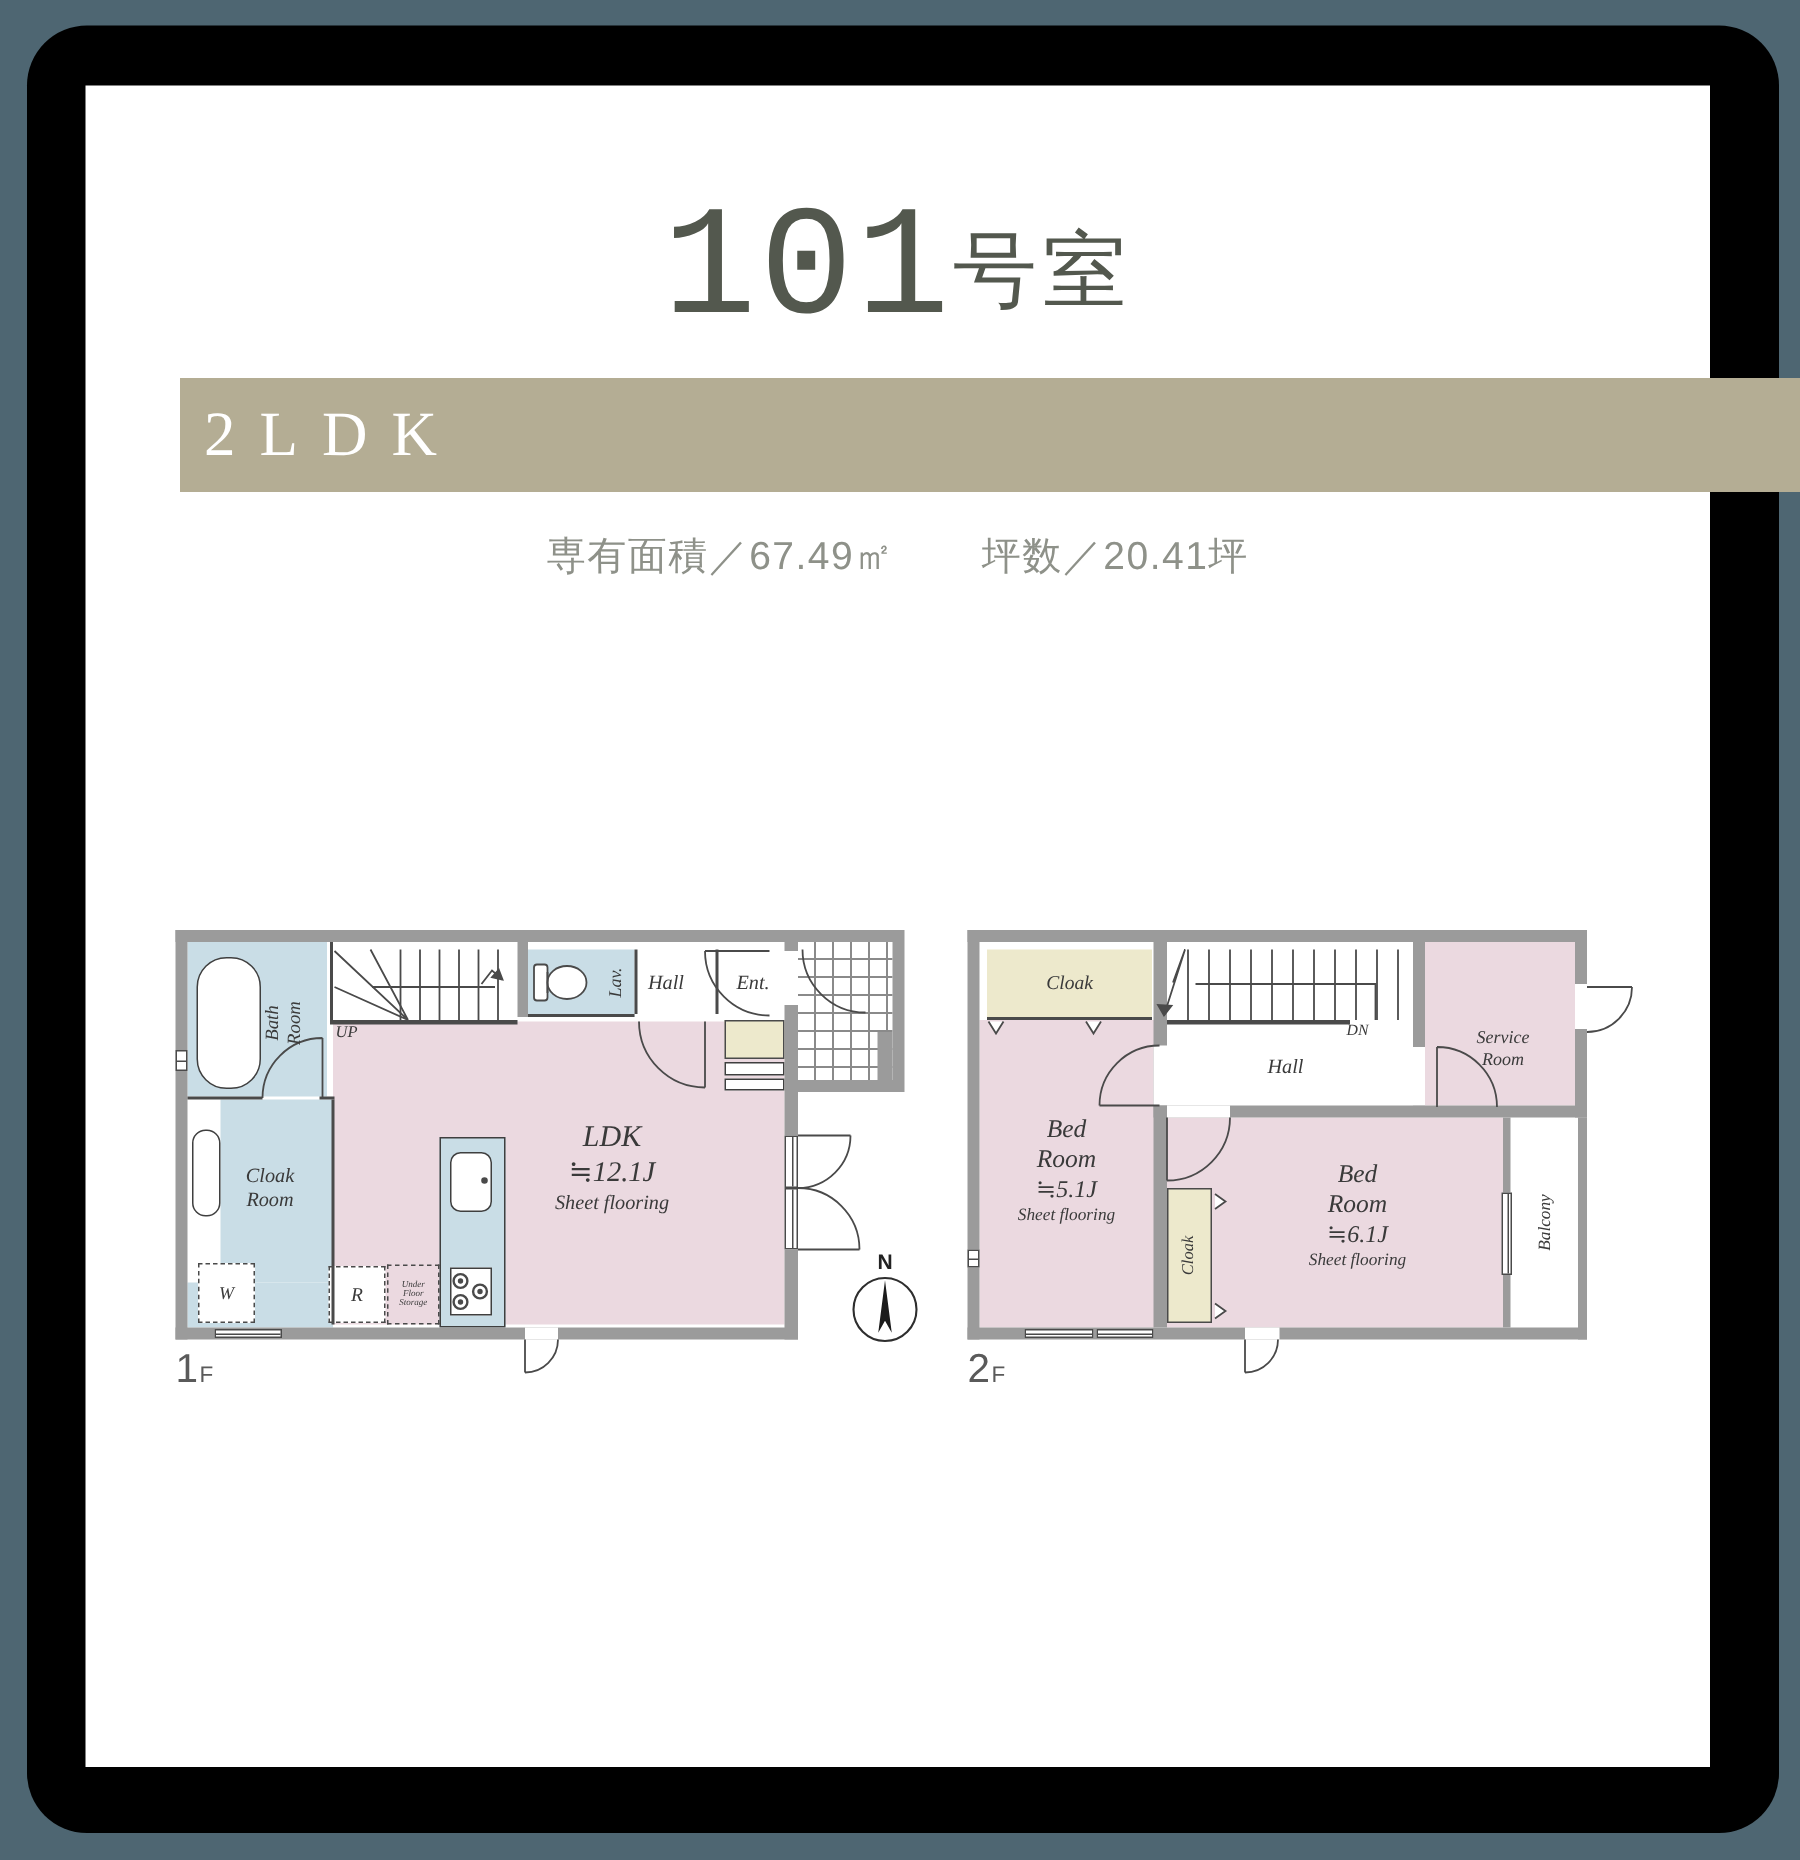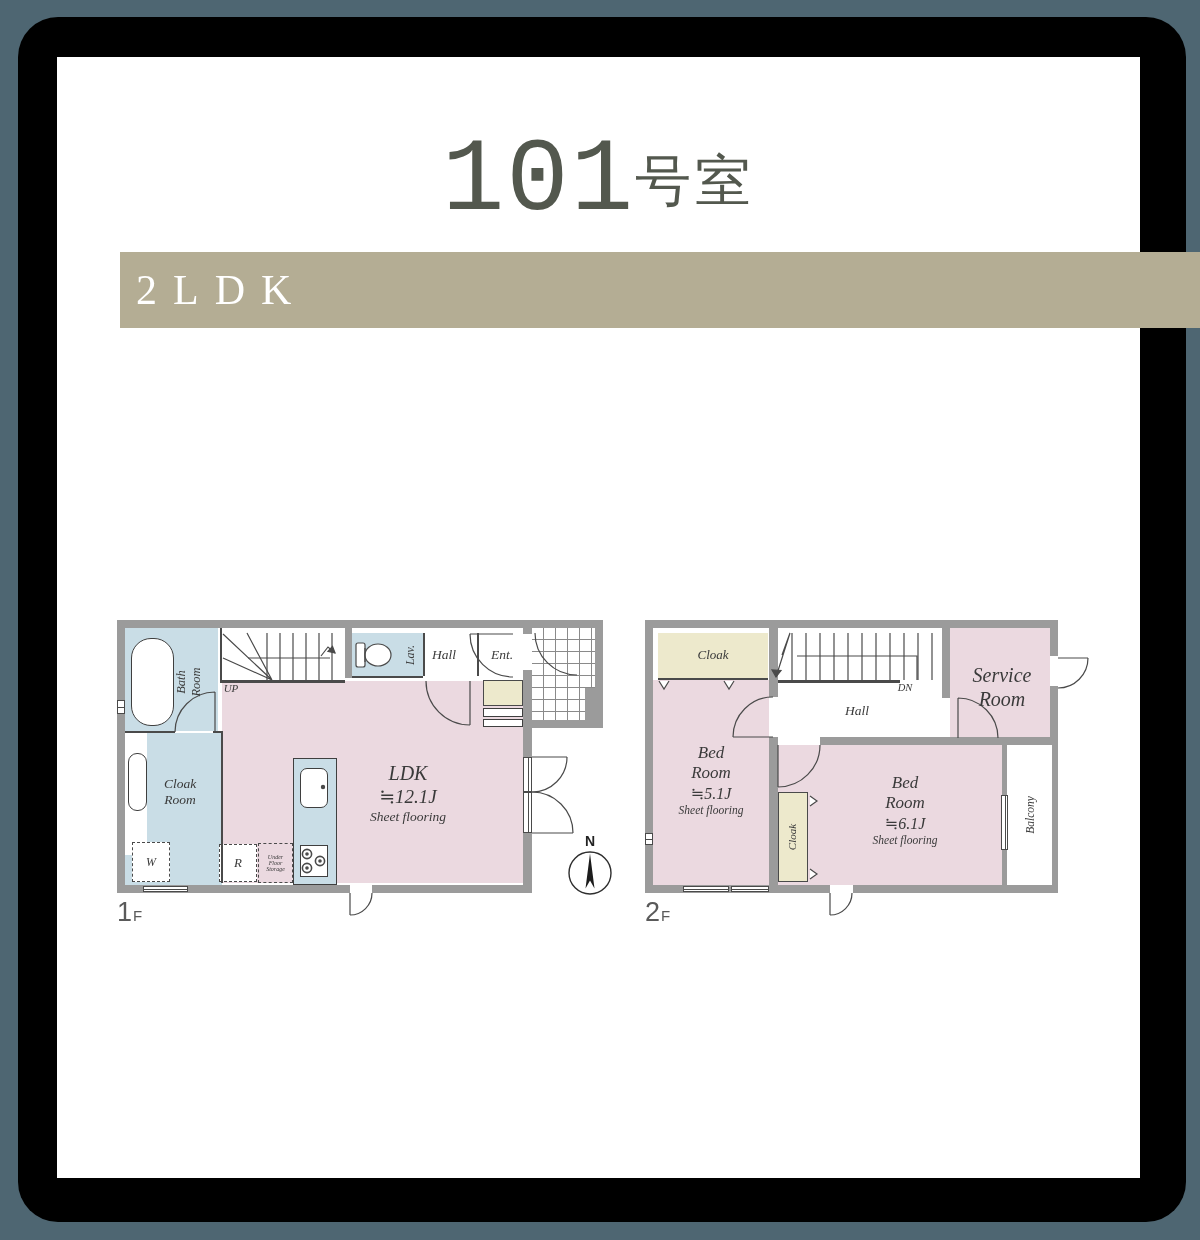--- a/index.html
+++ b/index.html
@@ -68,20 +68,24 @@
   <div class="card">
 
     <div class="title">
       <span class="title-num">101</span><span class="title-suffix">号室</span>
     </div>
 
     <div class="band">
       <span>2LDK</span>
     </div>
 
+    <div class="info">
+      <span>専有面積／67.49㎡</span>
+      <span>坪数／20.41坪</span>
+    </div>
 
     <div class="plan plan1f">
 
       <div class="blue" style="left:8px;top:8px;width:93px;height:103px"></div>
       <div class="blue" style="left:235px;top:13px;width:71px;height:45px"></div>
       <div class="blue" style="left:30px;top:113px;width:75px;height:122px"></div>
       <div class="blue" style="left:8px;top:235px;width:97px;height:30px"></div>
       <div class="pink" style="left:105px;top:61px;width:301px;height:202px"></div>
       <div class="porch" style="left:415px;top:8px;width:63px;height:92px"></div>
       <div class="cream" style="left:366px;top:60px;width:40px;height:26px"></div>
@@ -181,21 +185,21 @@
         <span>Room</span>
       </div>
       <div class="lbl" style="left:100px;top:62px;width:28px;height:14px;font-size:11px">UP</div>
       <div class="lbl rot" style="left:273px;top:21px;width:40px;height:28px;font-size:12px">Lav.</div>
       <div class="lbl" style="left:307px;top:26px;width:40px;height:18px;font-size:13.5px">Hall</div>
       <div class="lbl" style="left:363px;top:26px;width:44px;height:18px;font-size:13.5px">Ent.</div>
       <div class="lbl" style="left:23px;top:152px;width:80px;height:40px;font-size:13.5px">
         <span>Cloak</span>
         <span>Room</span>
       </div>
-      <div class="lbl" style="left:211px;top:140px;width:160px;height:66px">
+      <div class="lbl" style="left:211px;top:125px;width:160px;height:66px">
         <span style="font-size:20px">LDK</span>
         <span style="font-size:19px">≒12.1J</span>
         <span style="font-size:13.5px">Sheet flooring</span>
       </div>
       <div class="floor-label">
         <span class="num">1</span><span class="suf">F</span>
       </div>
       <div class="north">N</div>
     </div>
 
@@ -258,21 +262,21 @@
             <path d="M79,61 L84,69 L89,61"></path>
             <path d="M165,176 L172,181 L165,186"></path>
             <path d="M165,249 L172,254 L165,259"></path>
           </g>
         </g>
       </svg>
 
       <div class="lbl" style="left:28px;top:26px;width:80px;height:18px;font-size:13px">Cloak</div>
       <div class="lbl" style="left:246px;top:62px;width:28px;height:13px;font-size:10.5px">DN</div>
       <div class="lbl" style="left:172px;top:82px;width:80px;height:18px;font-size:13.5px">Hall</div>
-      <div class="lbl" style="left:297px;top:42px;width:120px;height:50px;font-size:20px">
+      <div class="lbl" style="left:297px;top:54px;width:120px;height:50px;font-size:12px">
         <span>Service</span>
         <span>Room</span>
       </div>
       <div class="lbl" style="left:6px;top:118px;width:120px;height:84px">
         <span style="font-size:17px">Bed</span>
         <span style="font-size:17px">Room</span>
         <span style="font-size:16px">≒5.1J</span>
         <span style="font-size:11.5px">Sheet flooring</span>
       </div>
       <div class="lbl rot" style="left:118px;top:203px;width:60px;height:28px;font-size:11px">Cloak</div>

